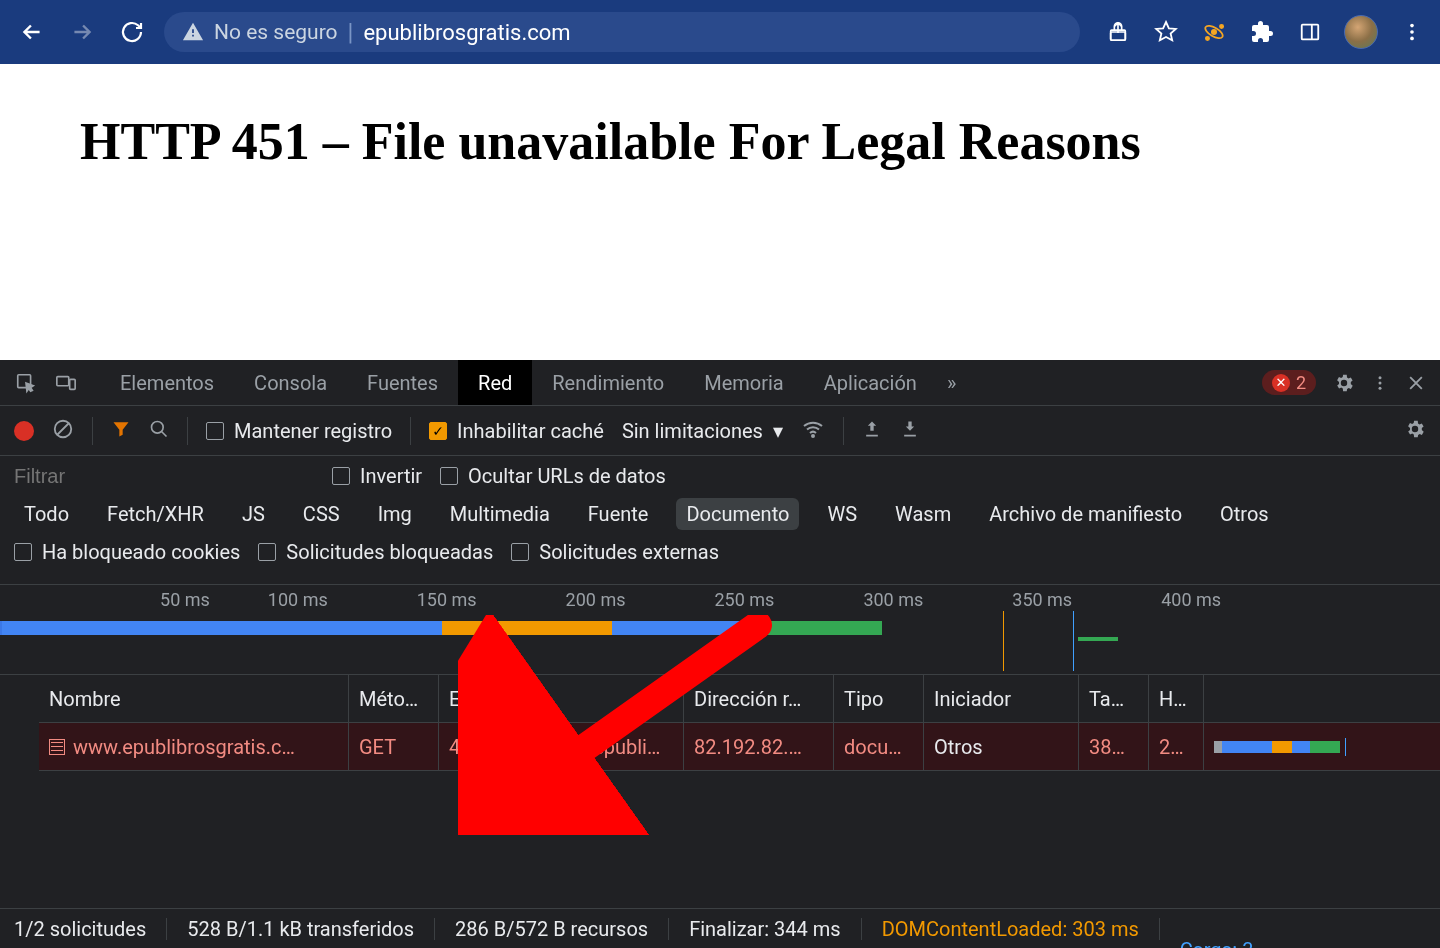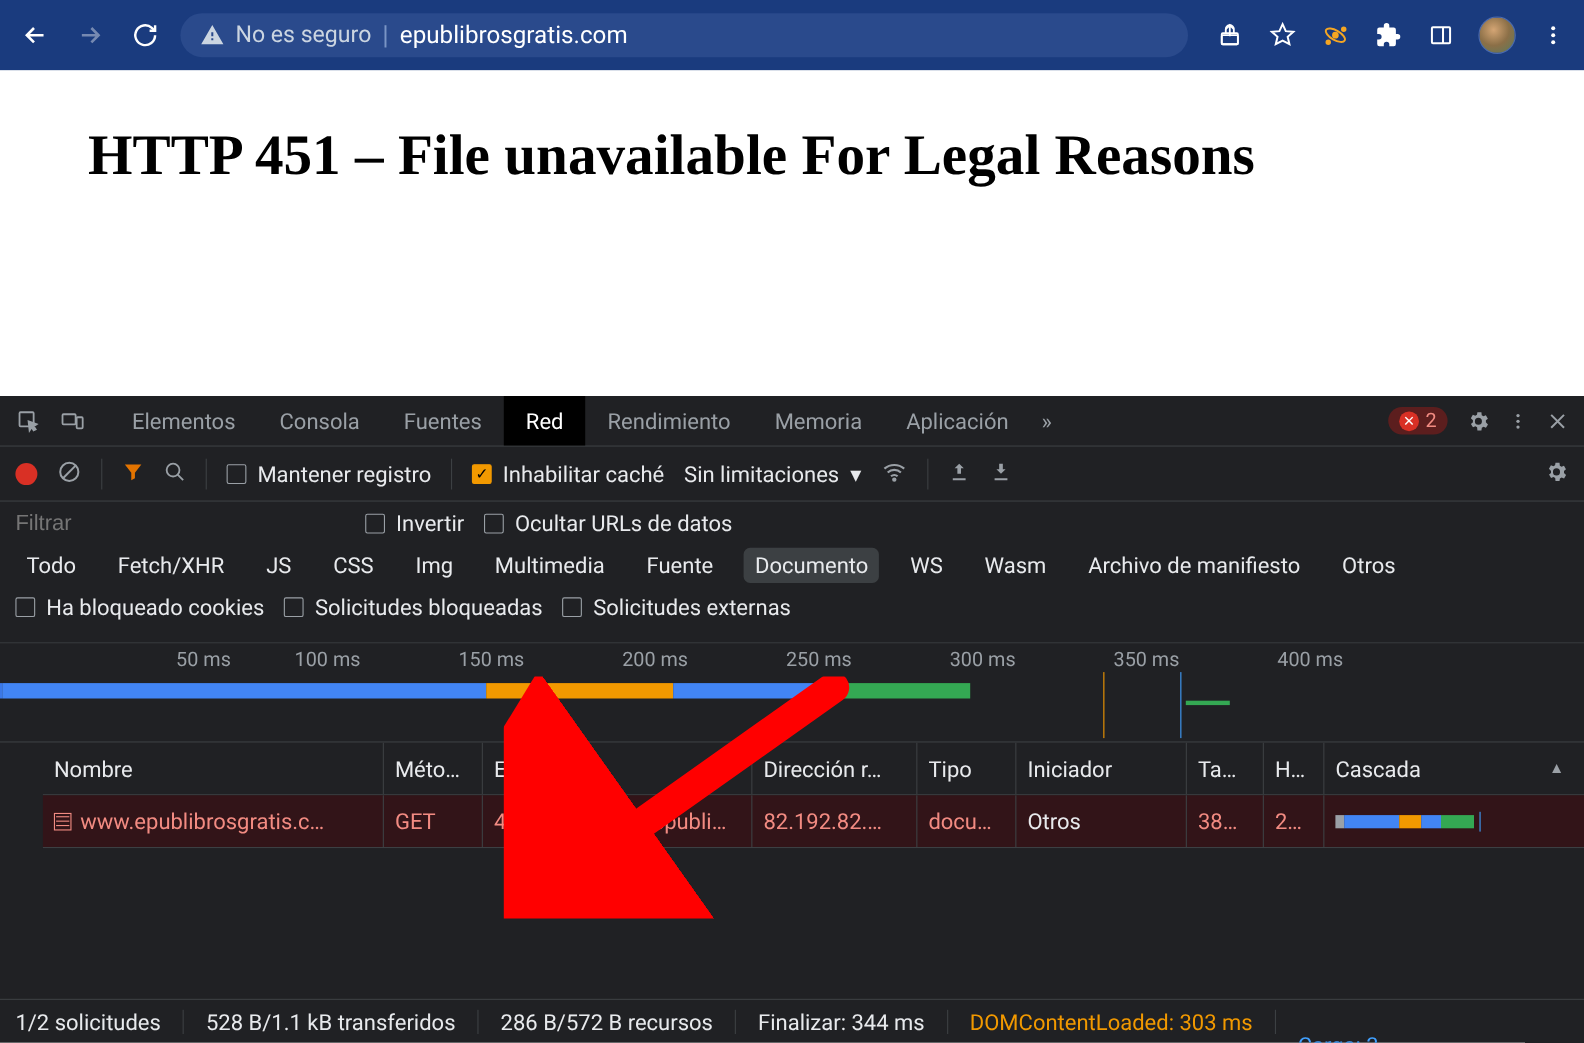--- a/index.html
+++ b/index.html
@@ -334,24 +334,20 @@
     <div class="grid-head">
       <div class="gh" style="width:310px">Nombre</div>
       <div class="gh" style="width:90px">Méto…</div>
       <div class="gh" style="width:95px">Estado</div>
       <div class="gh" style="width:150px"></div>
       <div class="gh" style="width:150px">Dirección r…</div>
       <div class="gh" style="width:90px">Tipo</div>
       <div class="gh" style="width:155px">Iniciador</div>
       <div class="gh" style="width:70px">Ta…</div>
       <div class="gh" style="width:55px">H…</div>
-      <div class="gh" style="flex:1; border-right:none; justify-content:space-between">
-        <span>Cascada</span>
-        <span style="color:#9aa0a6; font-size:14px; padding-right:8px">▲</span>
-      </div>
     </div>
     <div class="grid-row">
       <div class="gh" style="width:310px">
         <span class="row-name-icon">
             <span></span>
             <span></span>
             <span></span>
           </span>
         <span>www.epublibrosgratis.c…</span>
       </div>

